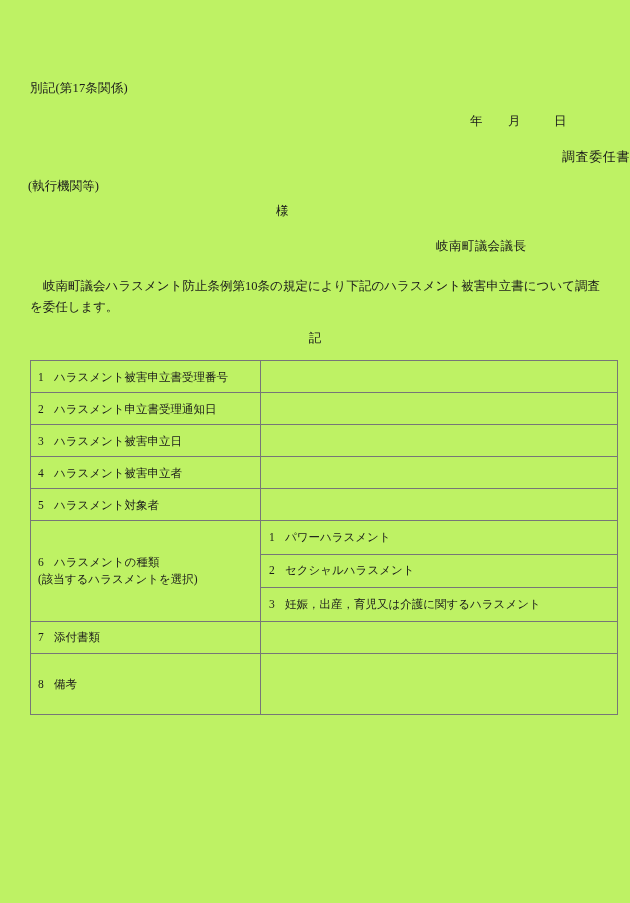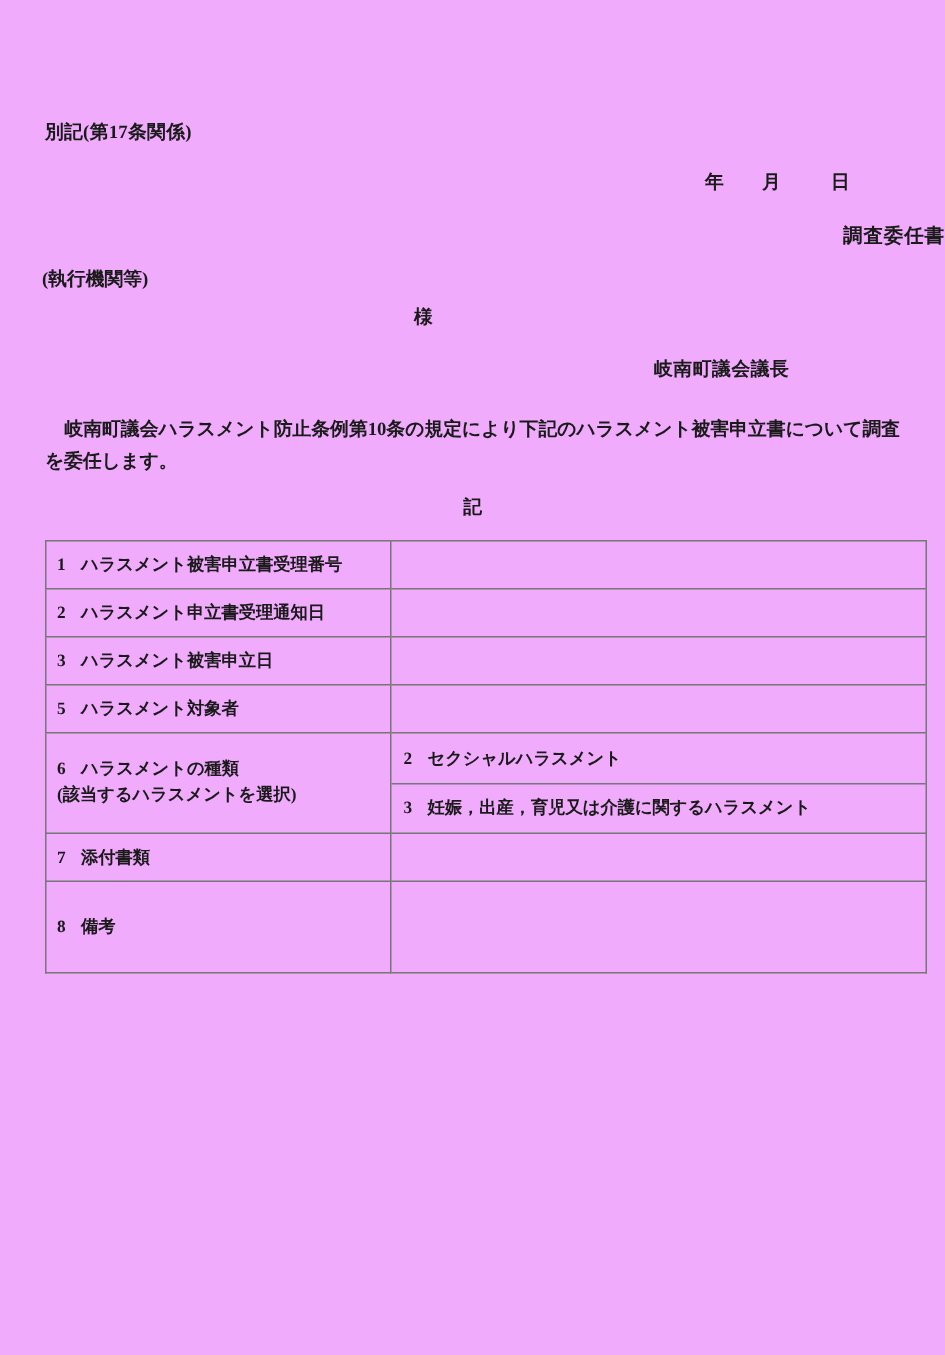--- a/index.html
+++ b/index.html
@@ -8,23 +8,22 @@
     background: #ffffff;
   }
   body {
     font-family: "Liberation Serif", "DejaVu Serif", serif;
     color: #1a1a1a;
   }
   #page {
     position: relative;
     width: 630px;
     height: 903px;
-    background: #f0abfc;
+    background: #bef264;
     overflow: hidden;
-    font-weight: bold;
   }
 
   
   .doc-ref {
     position: absolute;
     left: 30px;
     top: 80px;
     font-size: 12.5px;
     letter-spacing: 0.2px;
     white-space: nowrap;
@@ -171,36 +170,43 @@
       <tr class="row-std">
         <td class="label"><span class="label-num">1</span><span>ハラスメント被害申立書受理番号</span></td>
         <td class="value"></td>
       </tr>
       <tr class="row-std">
         <td class="label"><span class="label-num">2</span><span>ハラスメント申立書受理通知日</span></td>
         <td class="value"></td>
       </tr>
       <tr class="row-std">
         <td class="label"><span class="label-num">3</span><span>ハラスメント被害申立日</span></td>
+        <td class="value"></td>
+      </tr>
+      <tr class="row-std">
+        <td class="label"><span class="label-num">4</span><span>ハラスメント被害申立者</span></td>
         <td class="value"></td>
       </tr>
       <tr class="row-std">
         <td class="label"><span class="label-num">5</span><span>ハラスメント対象者</span></td>
         <td class="value"></td>
       </tr>
 
       <tr>
         <td class="label kind-label-cell">
           <div class="label-multiline"><span class="label-num">6</span><span>ハラスメントの種類</span></div>
           <div class="label-multiline">(該当するハラスメントを選択)</div>
         </td>
         <td class="value kind-cell">
           <table class="kind-sub-table">
             <tbody>
               <tr>
+                <td><span class="label-num">1</span><span>パワーハラスメント</span></td>
+              </tr>
+              <tr>
                 <td><span class="label-num">2</span><span>セクシャルハラスメント</span></td>
               </tr>
               <tr>
                 <td><span class="label-num">3</span><span>妊娠，出産，育児又は介護に関するハラスメント</span></td>
               </tr>
             </tbody>
           </table>
         </td>
       </tr>
 

